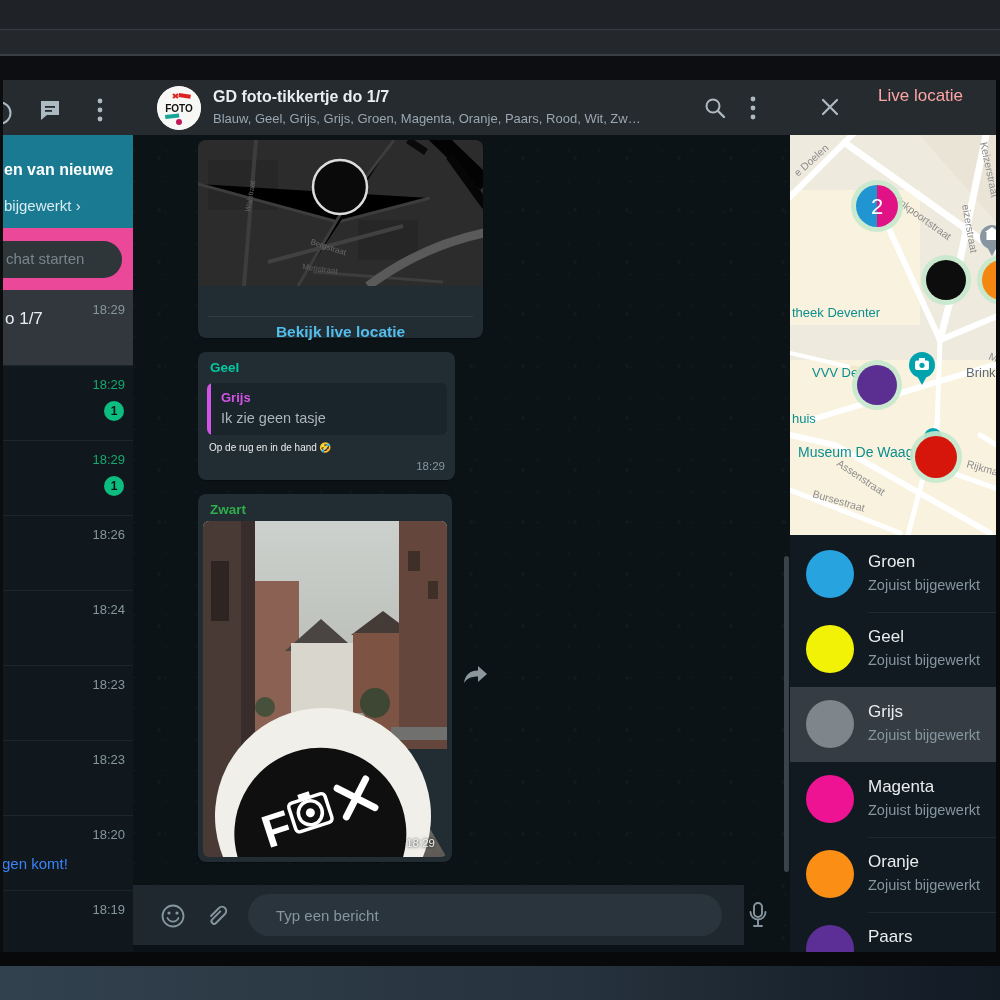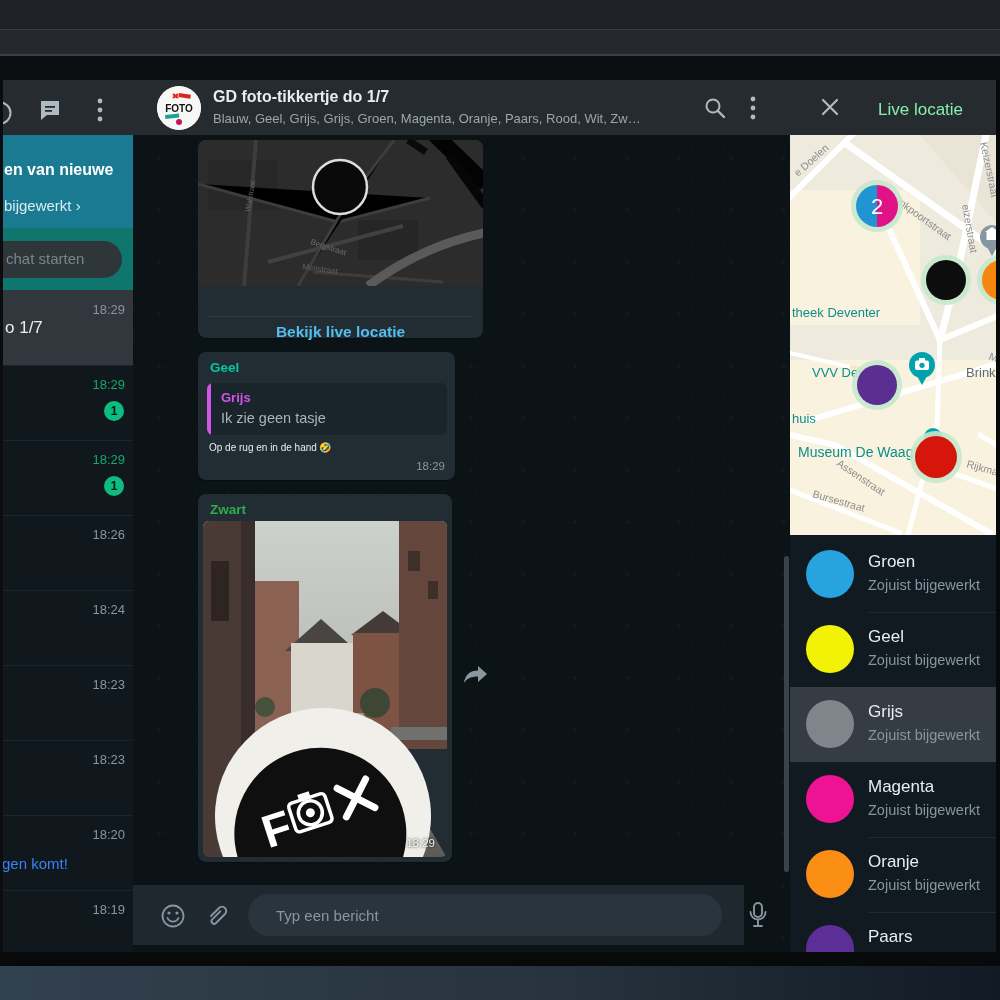--- a/index.html
+++ b/index.html
@@ -25,26 +25,26 @@
   .pn-hdr{left:0;top:0;width:210px;height:55px;}
   .edgeL{left:0;top:80px;width:3px;height:872px;background:#0a0c0e;}
   .edgeR{left:996px;top:80px;width:4px;height:872px;background:#07090b;}
   .botblack{left:0;top:952px;width:1000px;height:14px;background:#07090b;}
   .desk{left:0;top:966px;width:1000px;height:34px;
         background:linear-gradient(90deg,#31414d,#27333e 55%,#18222d 85%,#121a24);}
   
   .banner{left:0;top:55px;width:133px;height:93px;padding:0;}
   .banner .l1{position:absolute;left:4px;top:26px;font-size:16px;font-weight:700;color:#fff;white-space:nowrap;}
   .banner .l2{position:absolute;left:4px;top:62px;font-size:15px;color:#d9ecf2;white-space:nowrap;}
-  .searchrow{left:0;top:148px;width:133px;height:62px;background:#0f766e;}
+  .searchrow{left:0;top:148px;width:133px;height:62px;background:#ec4899;}
   .spill{position:absolute;left:-30px;top:13px;width:152px;height:37px;border-radius:19px;background:#2f363a;}
   .spill span{position:absolute;left:36px;top:9px;font-size:15px;color:#78858e;white-space:nowrap;}
   .crow{position:absolute;left:0;width:133px;height:75px;border-bottom:1px solid #1b252c;}
   .crow.sel{background:#31373c;}
-  .ctitle{position:absolute;left:5px;top:28px;font-size:17px;color:#e9edef;white-space:nowrap;}
+  .ctitle{position:absolute;left:5px;top:19px;font-size:17px;color:#e9edef;white-space:nowrap;}
   .ctime{position:absolute;right:8px;top:12px;font-size:13px;color:#8696a0;}
   .cbadge{position:absolute;right:9px;top:36px;width:20px;height:20px;border-radius:50%;
           color:#0b141a;font-size:12px;font-weight:700;text-align:center;line-height:20px;}
   .cprev{position:absolute;left:2px;top:40px;font-size:15px;color:#3b82f6;white-space:nowrap;}
   
   .avatar{position:absolute;left:24px;top:6px;width:44px;height:44px;border-radius:50%;background:#f4f4f2;overflow:hidden;}
   .chtitle{position:absolute;left:80px;top:8px;font-size:16px;font-weight:600;color:#e9edef;white-space:nowrap;}
   .chsub{position:absolute;left:80px;top:31px;font-size:13px;color:#99a7b0;white-space:nowrap;max-width:430px;overflow:hidden;text-overflow:ellipsis;}
   
   .bubble{position:absolute;background:#212c33;border-radius:8px;box-shadow:0 1px 1px rgba(0,0,0,.35);}
@@ -57,21 +57,21 @@
   .mtext{font-size:10px;color:#e9edef;white-space:nowrap;}
   .liverow-label{position:absolute;left:42px;top:9px;font-size:15px;color:#cfd8dc;white-space:nowrap;}
   .liveaction{position:absolute;left:0;right:0;text-align:center;font-size:15.5px;font-weight:600;}
   .phototime{position:absolute;right:12px;bottom:8px;font-size:11.5px;color:#f0f3f4;text-shadow:0 0 3px rgba(0,0,0,.9);}
   
   .composer{left:0;top:805px;width:611px;height:60px;background:#1e282e;}
   .inputpill{position:absolute;left:115px;top:9px;width:474px;height:42px;border-radius:21px;background:#2a343c;border:none;
              color:#d7dee2;font-size:15px;padding:0 20px 0 28px;outline:none;font-family:inherit;box-sizing:border-box;}
   .inputpill::placeholder{color:#8696a0;}
   
-  .pntitle{position:absolute;left:88px;top:20px;font-size:17px;color:#86efac;white-space:nowrap;}
+  .pntitle{position:absolute;left:88px;top:6px;font-size:17px;color:#fca5a5;white-space:nowrap;}
   .prow{position:absolute;left:0;width:210px;height:75px;}
   .prow .div{position:absolute;left:78px;right:0;top:0;height:1px;background:#1f2930;}
   .pavatar{position:absolute;left:16px;top:13px;width:48px;height:48px;border-radius:50%;}
   .pname{position:absolute;left:78px;top:15px;font-size:17px;color:#e9edef;}
   .pstatus{position:absolute;left:78px;top:40px;font-size:14.5px;color:#8696a0;}
   .prow.hl{background:#353c43;}
   .scrollthumb{position:absolute;left:651px;top:476px;width:5px;height:316px;background:#3a434a;border-radius:3px;}
 </style>
 </head>
 <body>

